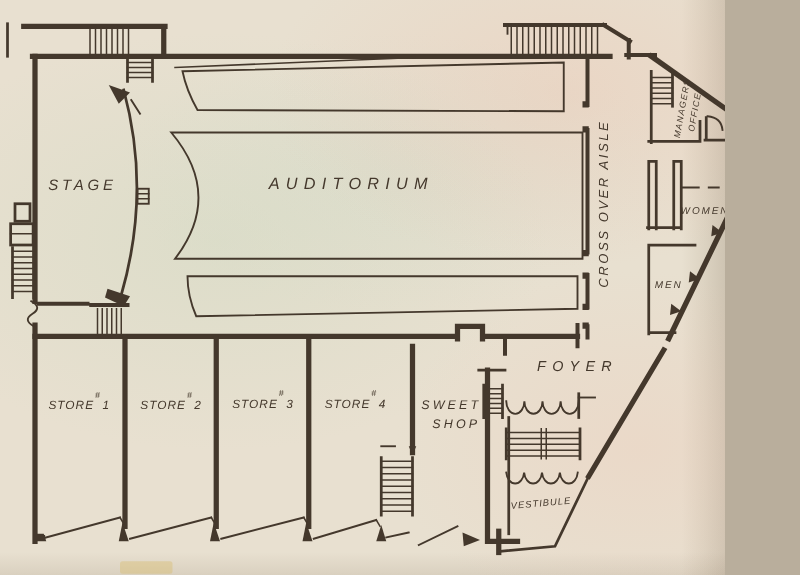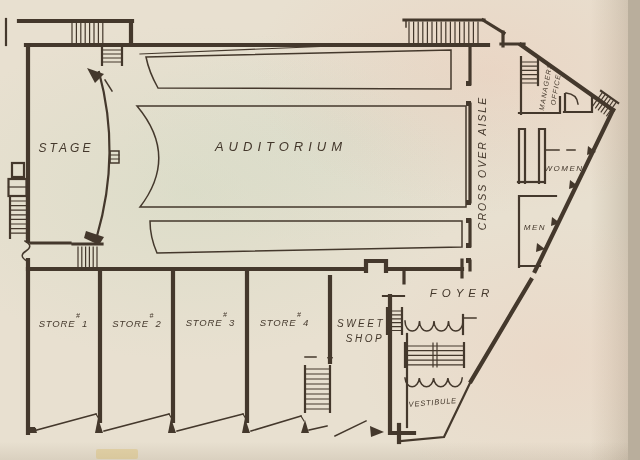--- a/index.html
+++ b/index.html
@@ -1,20 +1,20 @@
 <!DOCTYPE html>
 <html style="--paper: #e8e0d0; --ink: #44382c; --tint_pink: #eec9b8; --tint_green: #ccd8c0; --page_edge: #d9cdb6;"><head>
 <meta charset="utf-8">
 <style>
   :root{
     --paper:#e8e0d0; --ink:#44382c; --tint_pink:#eec9b8; --tint_green:#ccd8c0; --page_edge:#d9cdb6;
   }
   html,body{margin:0;padding:0;background:#b9ae9c;}
   .canvas{
-    position:relative;width:628px;height:460px;overflow:hidden;
+    position:relative;width:580px;height:460px;overflow:hidden;
     background:
       radial-gradient(ellipse 340px 200px at 78% 16%, rgba(238,190,170,.30), transparent 70%),
       radial-gradient(ellipse 300px 220px at 88% 78%, rgba(240,198,180,.28), transparent 65%),
       radial-gradient(ellipse 380px 240px at 30% 42%, rgba(198,215,188,.34), transparent 70%),
       radial-gradient(ellipse 320px 160px at 55% 30%, rgba(200,216,200,.25), transparent 70%),
       linear-gradient(90deg, rgba(0,0,0,0) 94%, rgba(120,100,70,.10) 97%, rgba(90,70,45,.18) 100%),
       linear-gradient(0deg, rgba(90,70,45,.10) 0%, rgba(0,0,0,0) 4%),
       var(--paper);
   }
   .tape{position:absolute;left:96px;top:449px;width:42px;height:10px;background:rgba(214,182,92,.35);border-radius:2px;}

